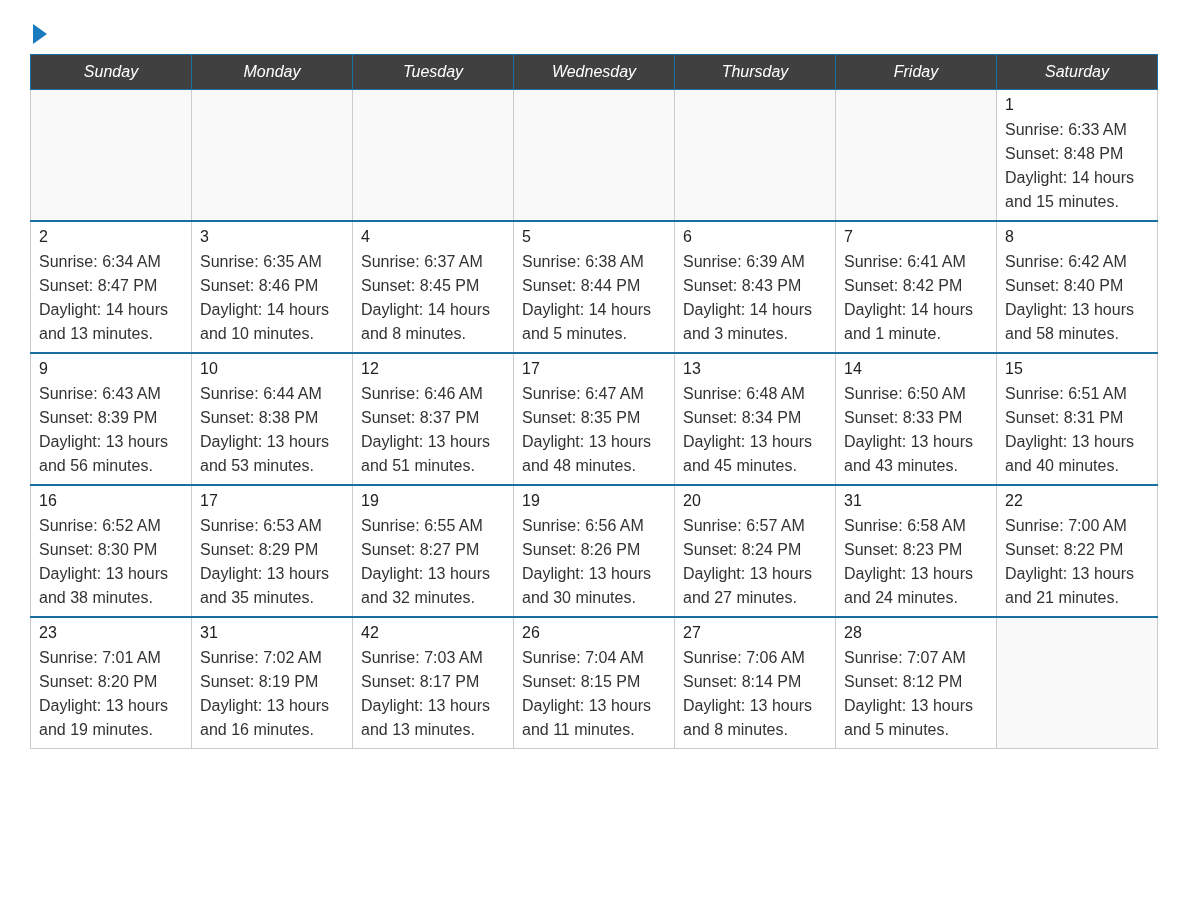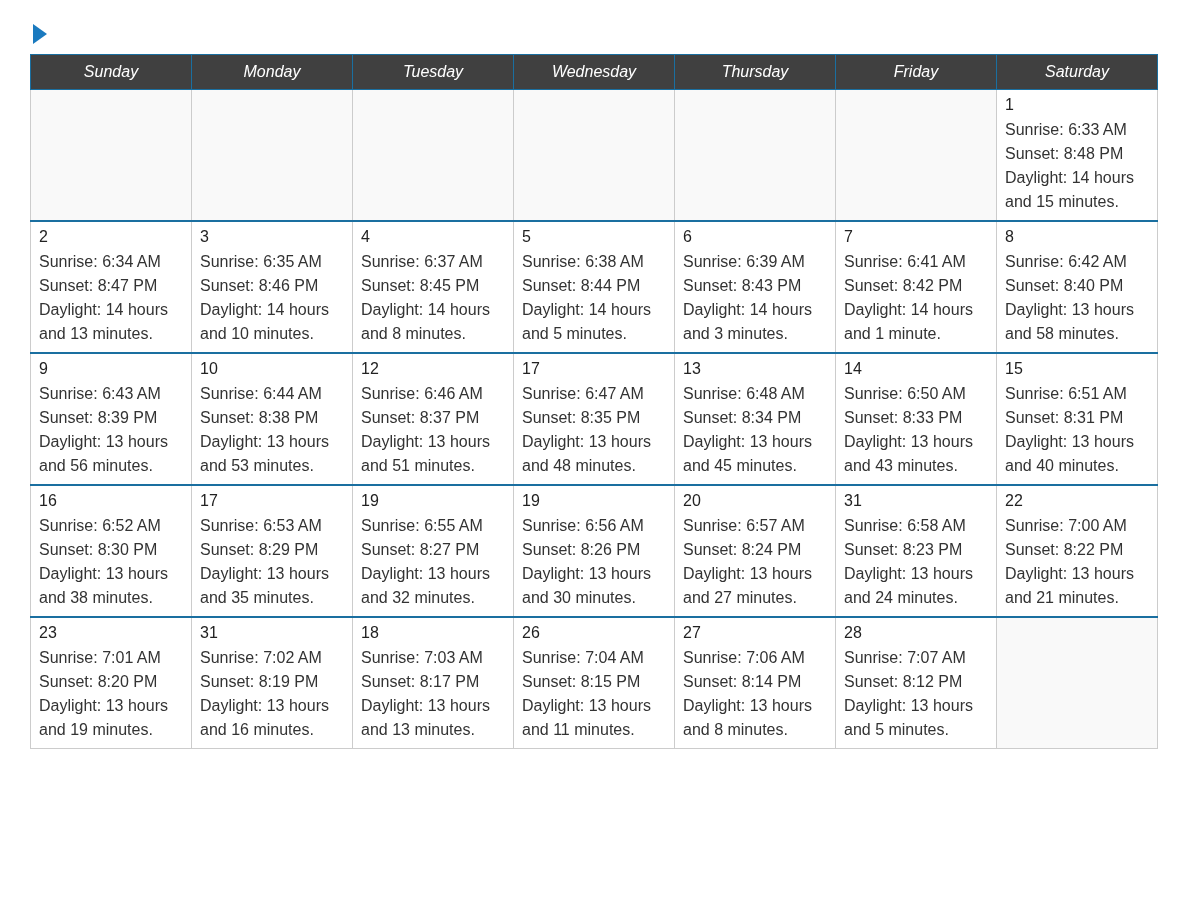--- a/index.html
+++ b/index.html
@@ -240,21 +240,21 @@
       <tr class="row-separator">
         <td>
           <span class="day-number">23</span>
           <div class="day-info">Sunrise: 7:01 AM<br>Sunset: 8:20 PM<br>Daylight: 13 hours and 19 minutes.</div>
         </td>
         <td>
           <span class="day-number">31</span>
           <div class="day-info">Sunrise: 7:02 AM<br>Sunset: 8:19 PM<br>Daylight: 13 hours and 16 minutes.</div>
         </td>
         <td>
-          <span class="day-number">18</span>
+          <span class="day-number">42</span>
           <div class="day-info">Sunrise: 7:03 AM<br>Sunset: 8:17 PM<br>Daylight: 13 hours and 13 minutes.</div>
         </td>
         <td>
           <span class="day-number">26</span>
           <div class="day-info">Sunrise: 7:04 AM<br>Sunset: 8:15 PM<br>Daylight: 13 hours and 11 minutes.</div>
         </td>
         <td>
           <span class="day-number">27</span>
           <div class="day-info">Sunrise: 7:06 AM<br>Sunset: 8:14 PM<br>Daylight: 13 hours and 8 minutes.</div>
         </td>

